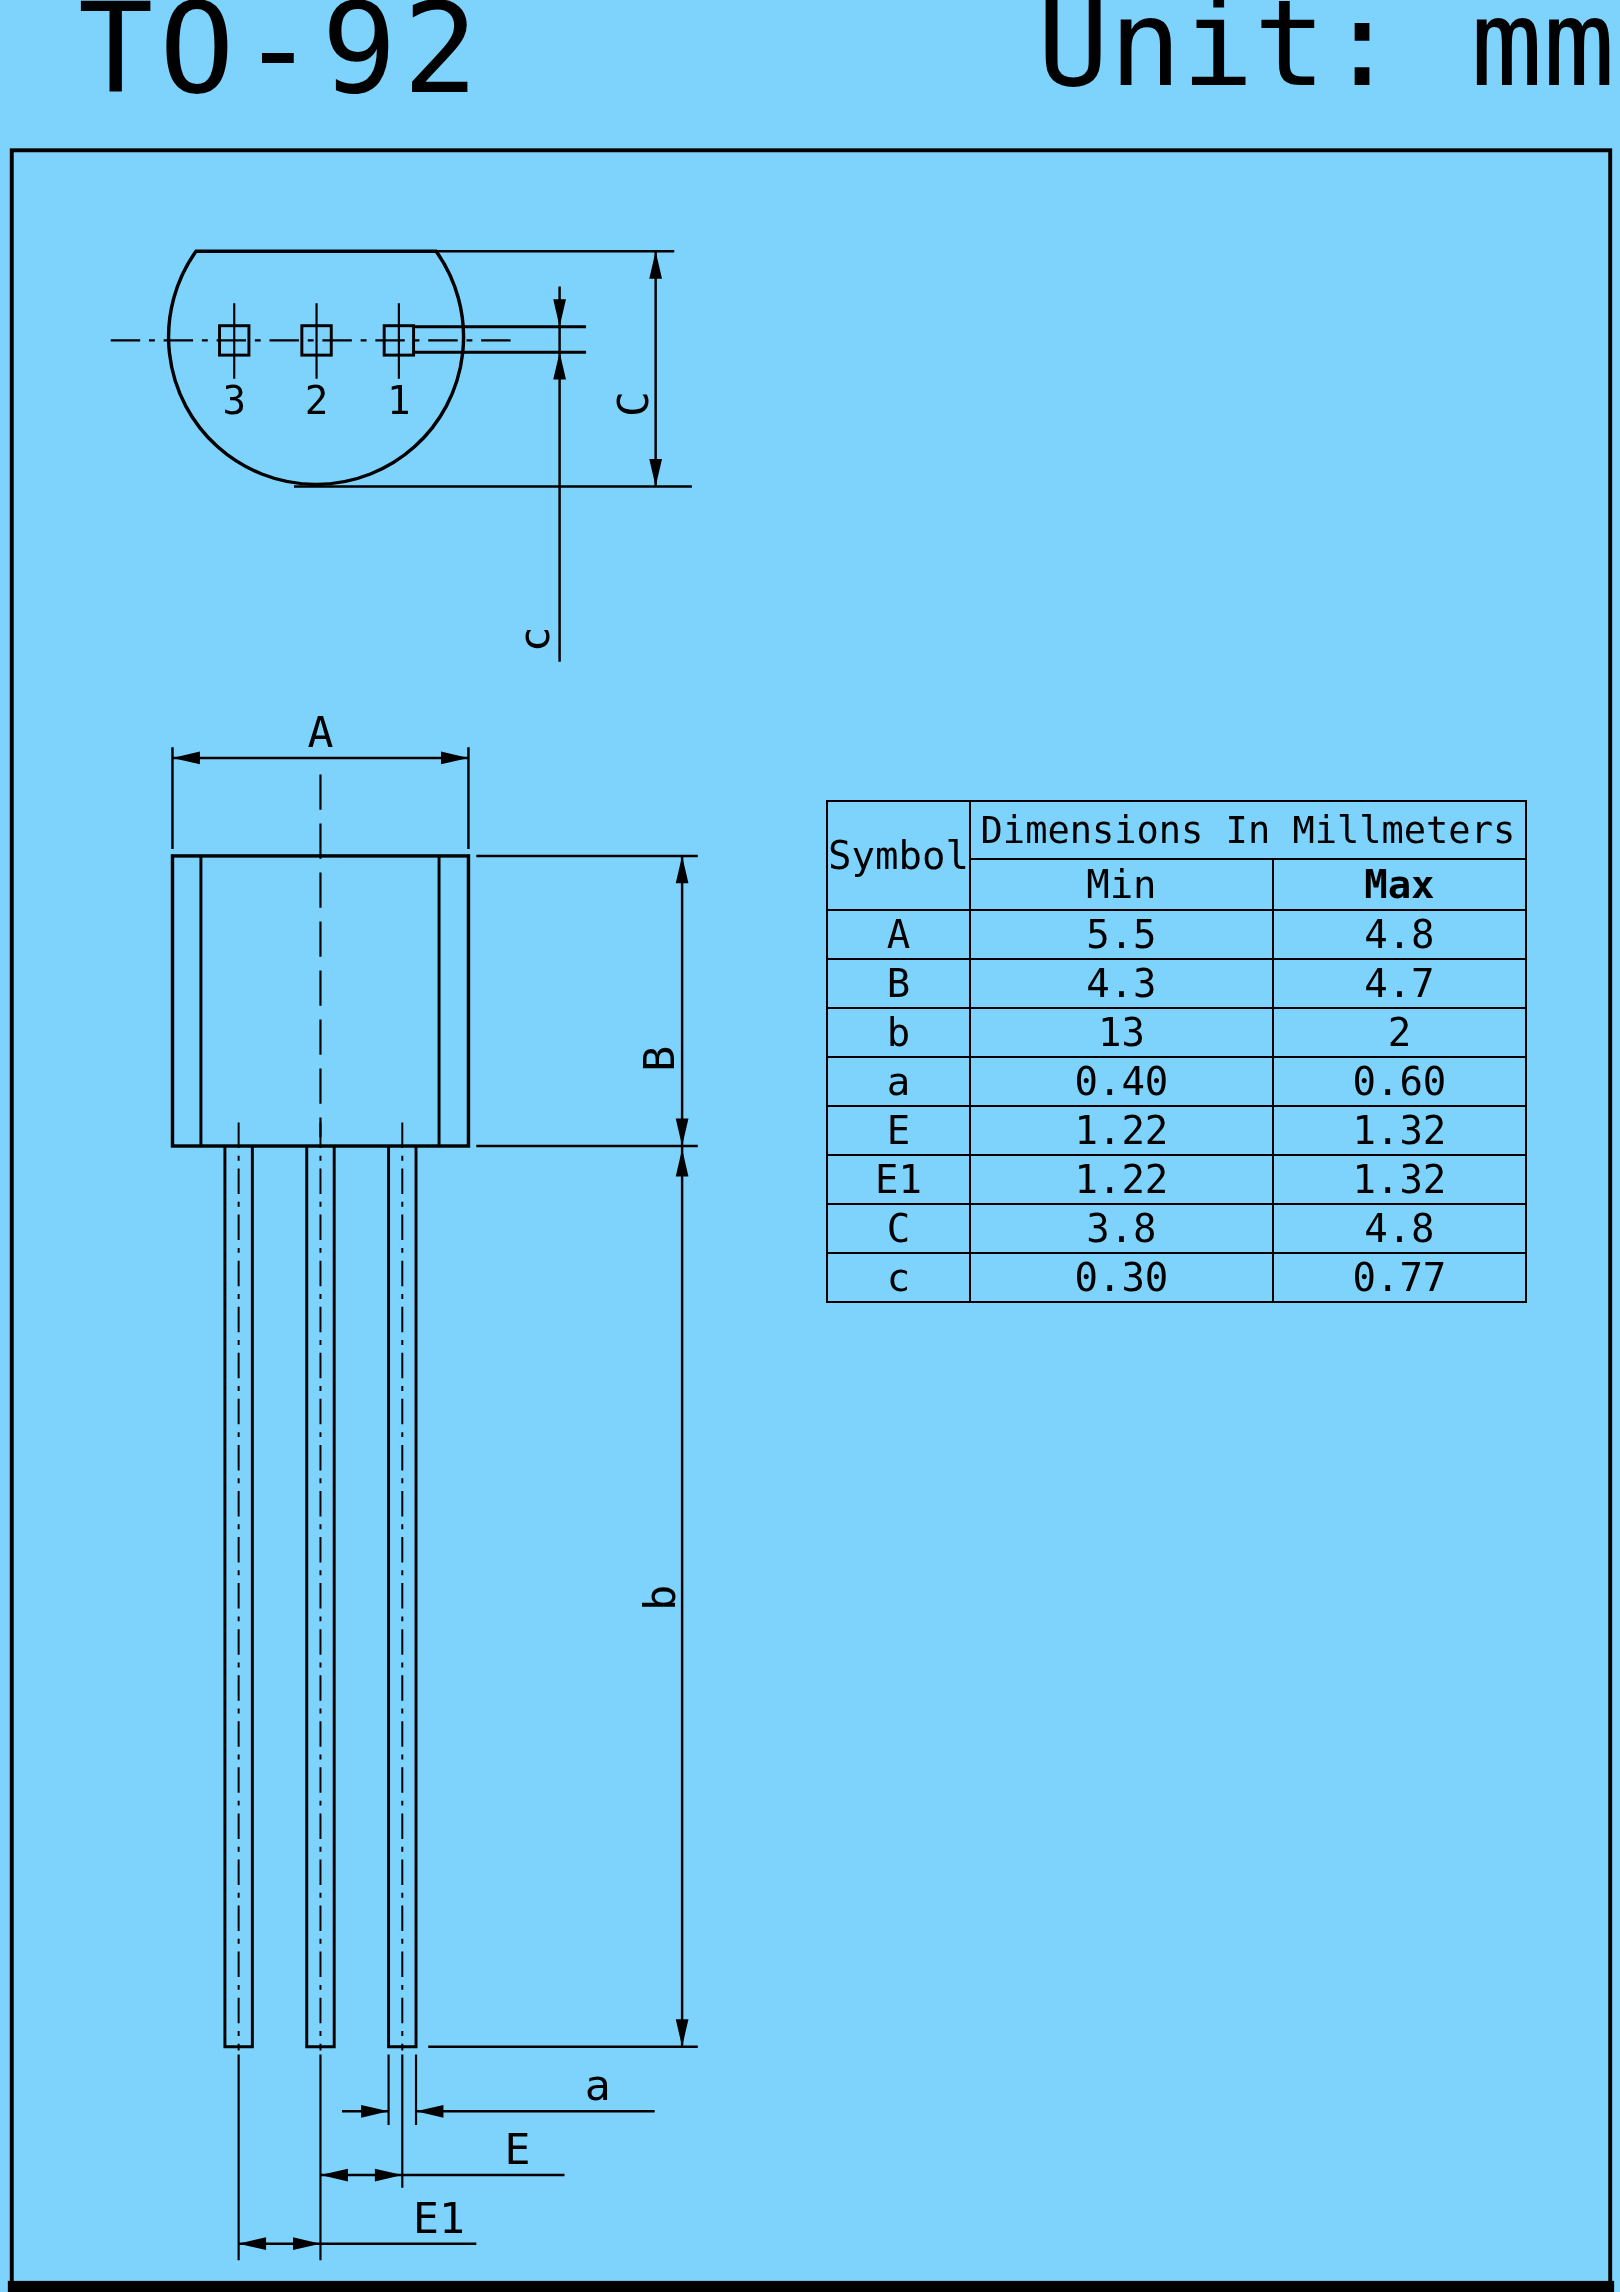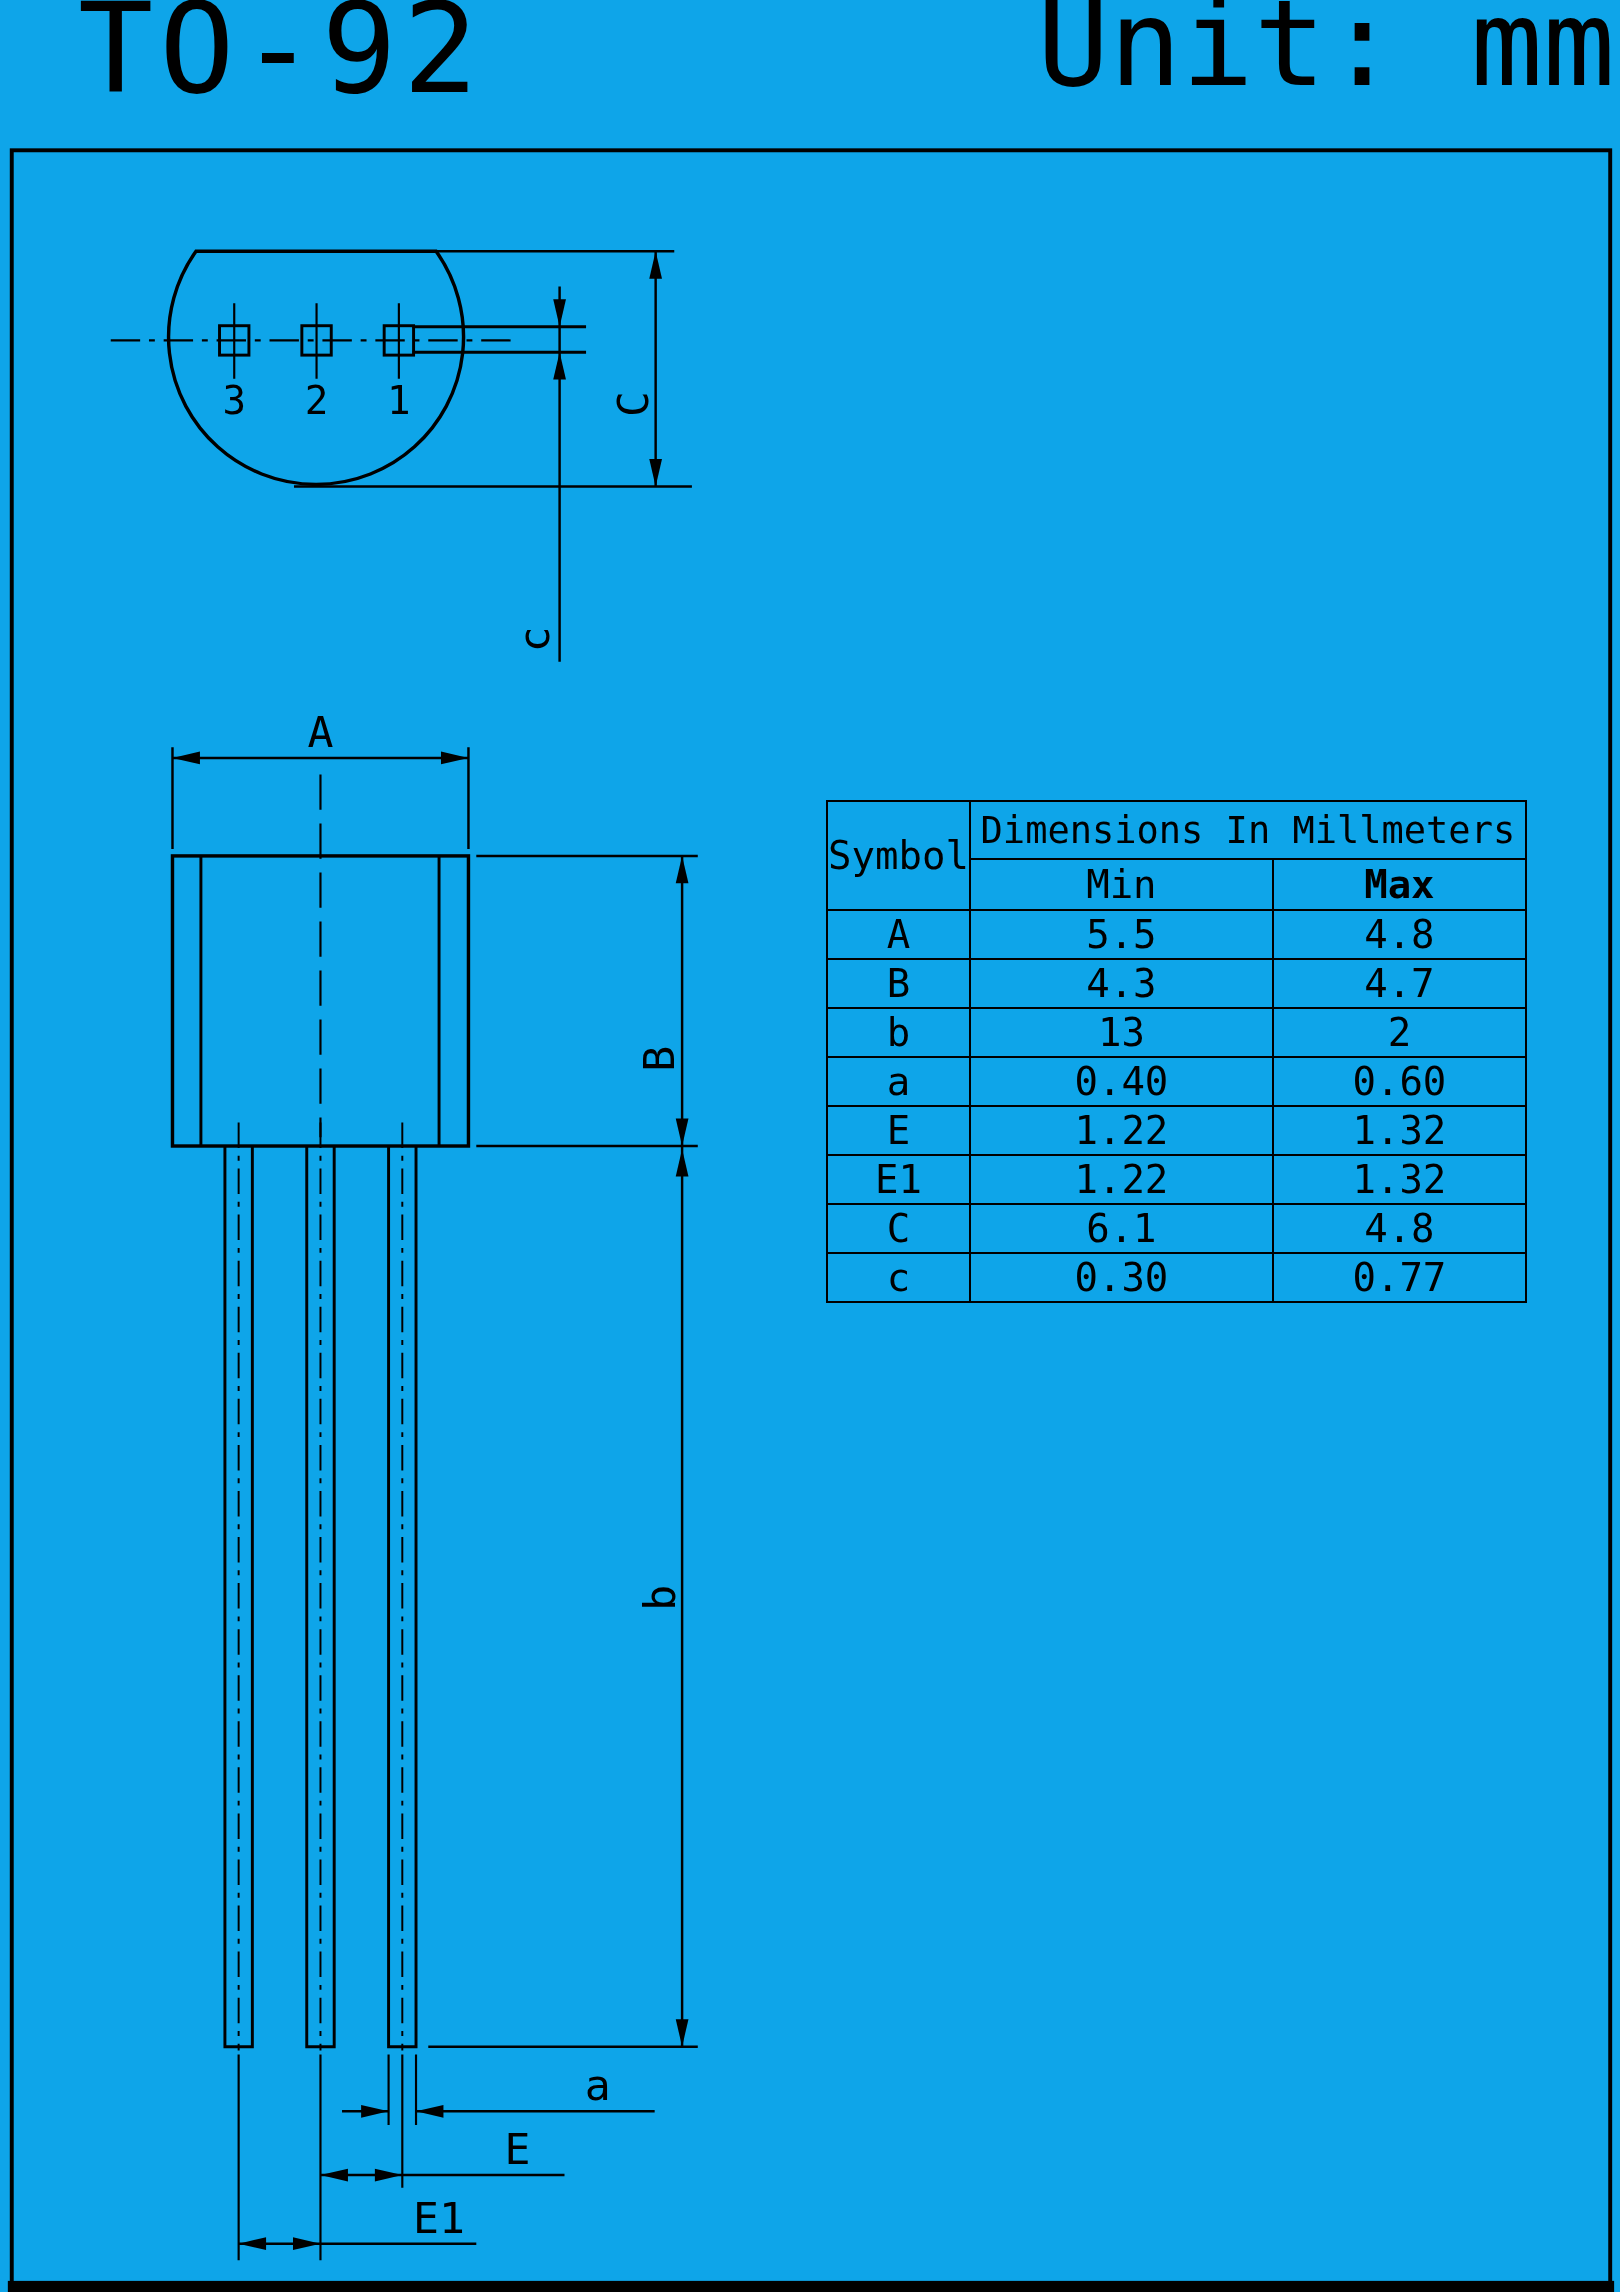--- a/index.html
+++ b/index.html
@@ -1,19 +1,19 @@
 <!DOCTYPE html>
 <html><head>
 <meta charset="utf-8">
 <style>
   html,body{margin:0;padding:0;background:#fff;}
   .canvas{
     position:relative;
     width:1620px;height:2293px;
-    background:#0ea5e9;
+    background:#7dd3fc;
     font-family:"DejaVu Sans Mono", monospace;
     overflow:hidden;
   }
   .title-main{
     position:absolute;left:78px;top:-13.7px;
     font-size:125px;line-height:1;letter-spacing:5.9px;
     color:#000;white-space:nowrap;
   }
   .title-unit{
     position:absolute;left:1037px;top:-15.7px;
@@ -198,21 +198,21 @@
         <td class="row-data">1.22</td>
         <td class="row-data">1.32</td>
       </tr>
       <tr>
         <td class="row-data">E1</td>
         <td class="row-data">1.22</td>
         <td class="row-data">1.32</td>
       </tr>
       <tr>
         <td class="row-data">C</td>
-        <td class="row-data">6.1</td>
+        <td class="row-data">3.8</td>
         <td class="row-data">4.8</td>
       </tr>
       <tr>
         <td class="row-data">c</td>
         <td class="row-data">0.30</td>
         <td class="row-data">0.77</td>
       </tr>
     </tbody>
   </table>
 

